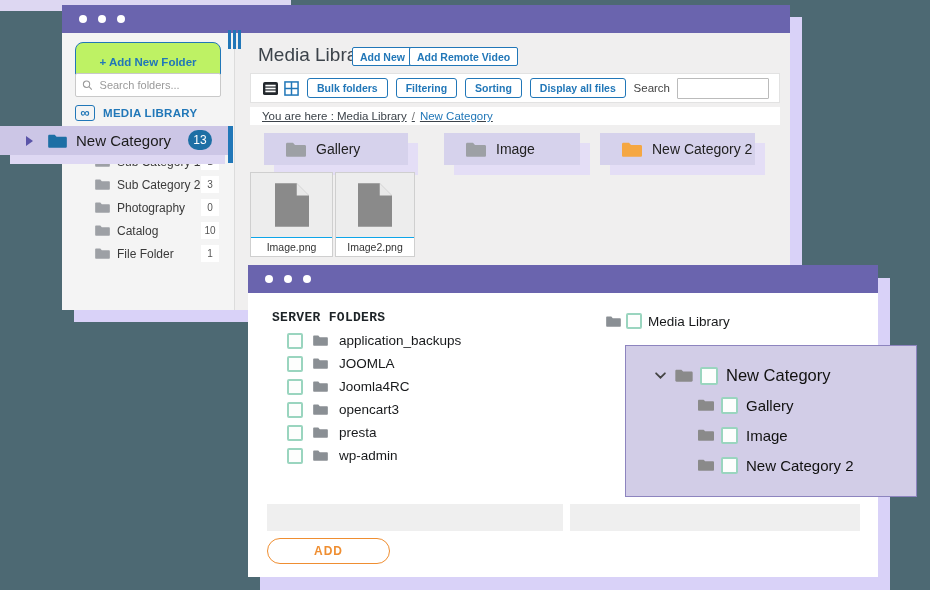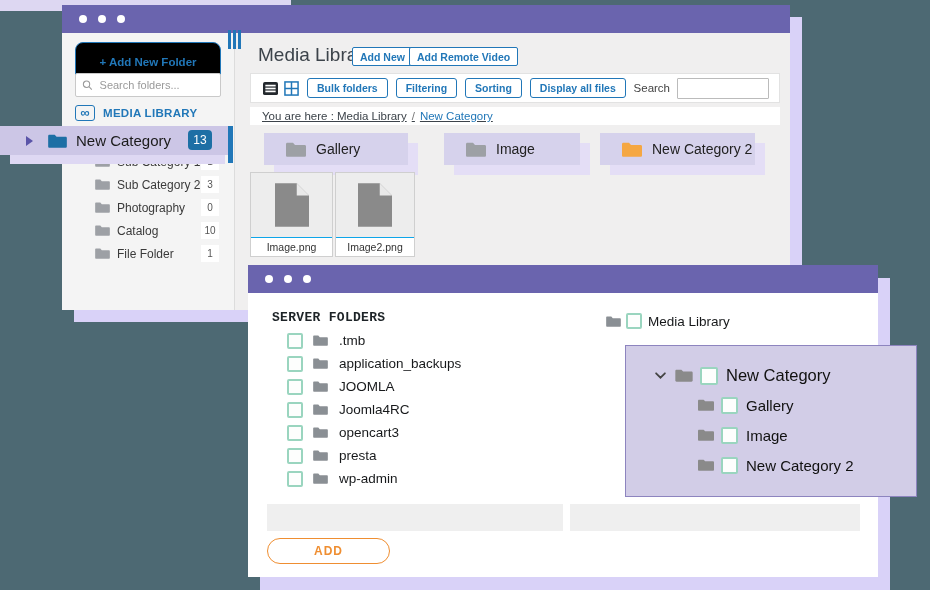--- a/index.html
+++ b/index.html
@@ -19,42 +19,42 @@
 
   
   .window{position:absolute;background:#f0efef;}
   .main-window{left:62px;top:5px;width:728px;height:305px;z-index:2;}
   .dialog-window{left:248px;top:265px;width:630px;height:312px;background:#ffffff;z-index:5;}
   .titlebar{height:28px;background:#6a64ae;display:flex;align-items:center;padding-left:17px;}
   .dot{width:8px;height:8px;border-radius:50%;background:#fff;margin-right:11px;}
 
   
   .sidebar{position:absolute;left:0;top:28px;width:173px;height:277px;background:#f4f4f4;border-right:1px solid #dcdcdc;}
-  .add-folder-btn{position:absolute;left:13px;top:9px;width:146px;height:40px;background:#000000;border:1px solid #2177b8;border-radius:8px;color:#2177b8;font-size:11.5px;font-weight:bold;display:flex;align-items:center;justify-content:center;cursor:pointer;}
+  .add-folder-btn{position:absolute;left:13px;top:9px;width:146px;height:40px;background:#bef264;border:1px solid #2177b8;border-radius:8px;color:#2177b8;font-size:11.5px;font-weight:bold;display:flex;align-items:center;justify-content:center;cursor:pointer;}
   .search-box{position:absolute;left:13px;top:40px;width:146px;height:24px;background:#fff;border:1px solid #c9c9c9;border-radius:2px;display:flex;align-items:center;padding:0 6px;}
   .search-box input{border:none;outline:none;width:100%;font-size:11px;color:#555;margin-left:5px;font-family:"Liberation Sans",sans-serif;background:transparent;}
   .search-box input::placeholder{color:#9a9a9a;}
   .lib-row{position:absolute;left:13px;top:72px;display:flex;align-items:center;}
   .lib-icon{width:20px;height:16px;border:1.5px solid #2177b8;border-radius:3px;color:#2177b8;font-size:13px;line-height:12px;display:flex;align-items:center;justify-content:center;font-weight:bold;}
   .lib-label{color:#2177b8;font-weight:bold;font-size:11.5px;margin-left:8px;letter-spacing:.3px;}
   .sub-items{position:absolute;left:0;top:117px;width:173px;}
   .sub-row{position:relative;height:23px;display:flex;align-items:center;padding-left:33px;cursor:pointer;}
   .sub-row .f-icon{color:#9da0a5;flex:0 0 auto;}
   .sub-label{font-size:12px;color:#3a3a3a;margin-left:7px;white-space:nowrap;}
   .count-badge{position:absolute;left:139px;top:3px;width:18px;height:17px;background:#fff;color:#555;font-size:10px;display:flex;align-items:center;justify-content:center;}
   .resize-handle{position:absolute;left:166px;top:25px;display:flex;gap:2px;z-index:6;cursor:col-resize;}
   .resize-handle i{display:block;width:3px;height:19px;background:#2177b8;}
 
   
   .nc-shadow{position:absolute;left:10px;top:155px;width:215px;height:9px;background:#ded8f3;z-index:3;}
   .nc-row{position:absolute;left:0;top:126px;width:233px;height:29px;background:#ccc6e6;display:flex;align-items:center;z-index:3;cursor:pointer;}
   .nc-caret{width:0;height:0;border-top:5px solid transparent;border-bottom:5px solid transparent;border-left:7px solid #5a54a8;margin-left:26px;}
   .nc-folder{color:#1d6fa5;margin-left:15px;}
   .nc-label{font-size:15px;color:#1b1b1b;margin-left:9px;}
-  .nc-badge{position:absolute;right:21px;top:4px;width:24px;height:20px;background:#1d6fa5;border-radius:4px;color:#fff;font-size:12px;display:flex;align-items:center;justify-content:center;}
+  .nc-badge{position:absolute;right:21px;top:4px;width:24px;height:20px;background:#1d6fa5;border-radius:10px;color:#fff;font-size:12px;display:flex;align-items:center;justify-content:center;}
   .nc-bar{position:absolute;left:228px;top:126px;width:5px;height:37px;background:#2177b8;z-index:3;}
 
   
   .content{position:absolute;left:173px;top:28px;width:555px;height:277px;background:#f0efef;overflow:hidden;}
   .page-title{position:absolute;left:23px;top:11px;font-size:19px;color:#3c434a;}
   .hdr-btn{position:absolute;top:14px;height:19px;background:#fff;border:1px solid #2177b8;border-radius:2px;color:#2177b8;font-size:10.5px;font-weight:bold;display:flex;align-items:center;padding:0 7px;cursor:pointer;}
   .hdr-btn.b1{left:117px;}
   .hdr-btn.b2{left:174px;}
   .toolbar{position:absolute;left:15px;top:40px;width:530px;height:30px;background:#fff;border:1px solid #e2e2e2;display:flex;align-items:center;padding:0 10px 0 12px;}
   .tb-btn{height:20px;border:1px solid #2177b8;border-radius:3px;background:#fff;color:#2177b8;font-size:10.5px;font-weight:bold;display:flex;align-items:center;padding:0 9px;margin-left:8px;cursor:pointer;white-space:nowrap;}
@@ -304,27 +304,20 @@
     </div>
 
     <div class="sf-heading">SERVER FOLDERS</div>
 
     <div class="sf-list">
       <div class="sf-row">
         <span class="checkbox"></span>
         <svg class="f-icon" width="15" height="11">
             <use href="#ic-folder"></use>
           </svg>
-        <span class="sf-label">.tmb</span>
-      </div>
-      <div class="sf-row">
-        <span class="checkbox"></span>
-        <svg class="f-icon" width="15" height="11">
-            <use href="#ic-folder"></use>
-          </svg>
         <span class="sf-label">application_backups</span>
       </div>
       <div class="sf-row">
         <span class="checkbox"></span>
         <svg class="f-icon" width="15" height="11">
             <use href="#ic-folder"></use>
           </svg>
         <span class="sf-label">JOOMLA</span>
       </div>
       <div class="sf-row">

